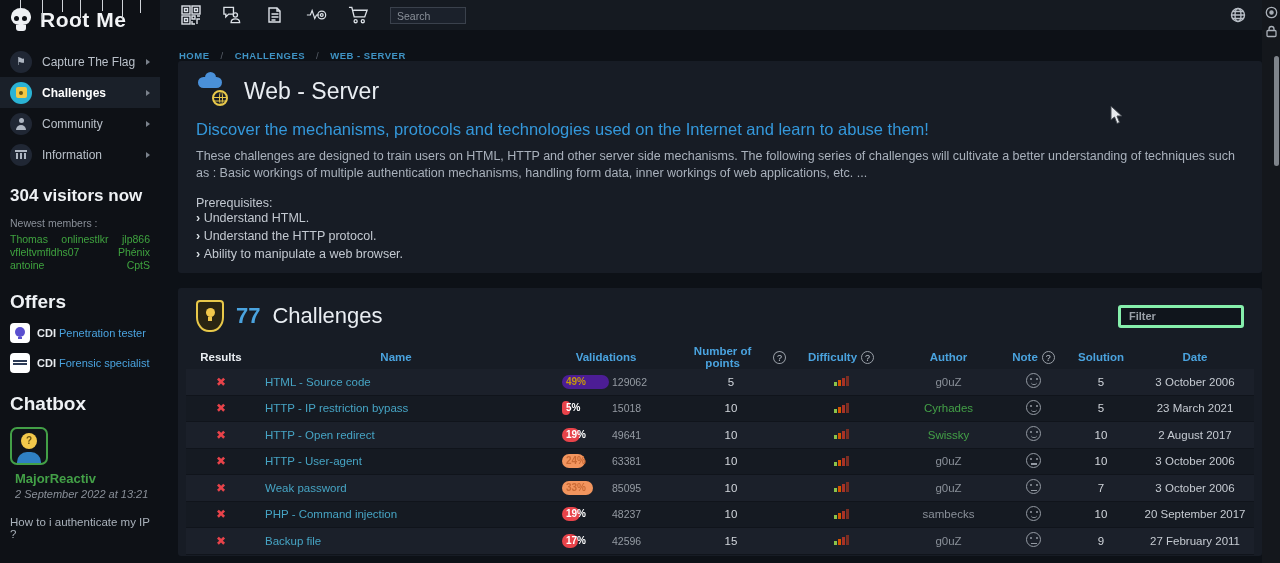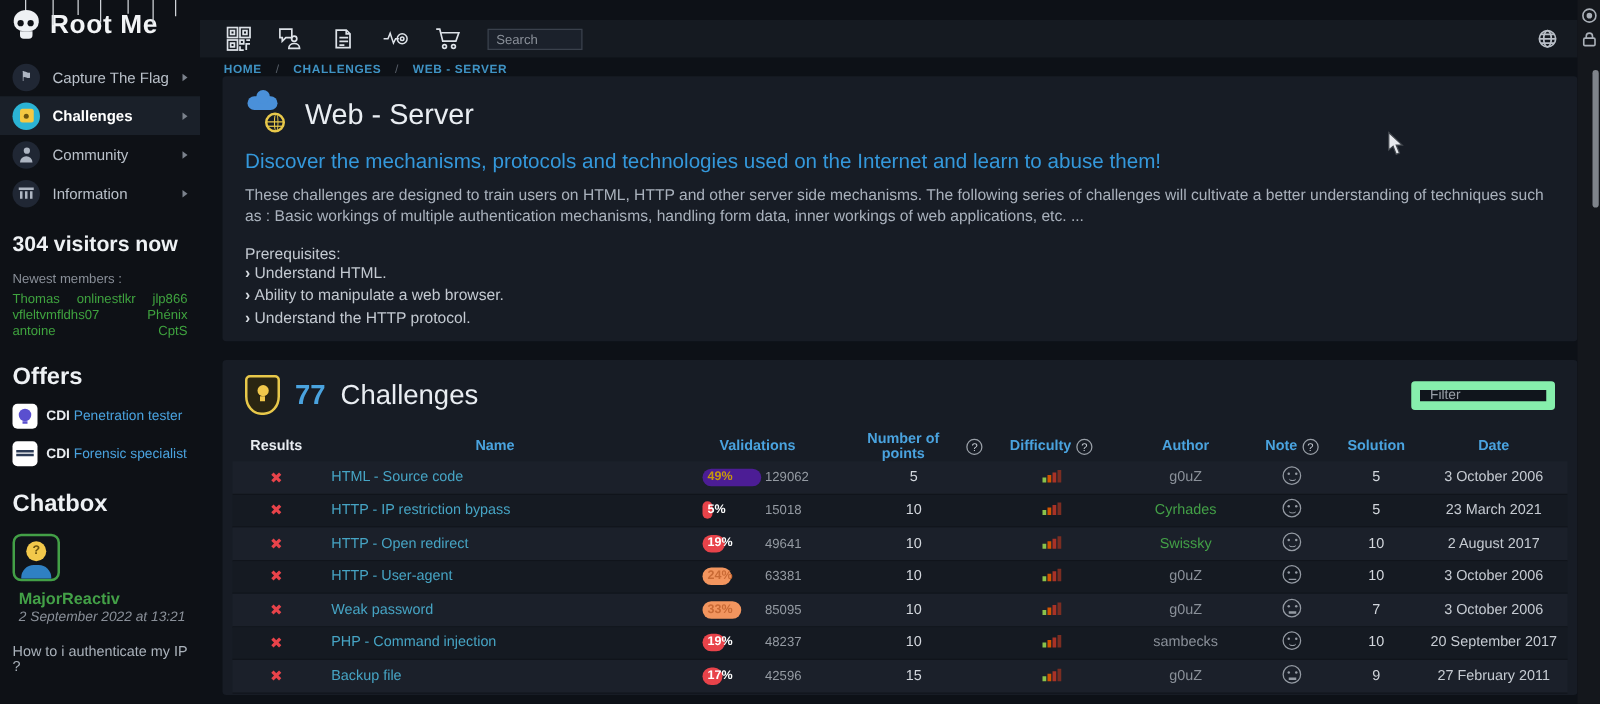--- a/index.html
+++ b/index.html
@@ -50,21 +50,21 @@
 
   .avatar { width:38px; height:38px; border:2px solid #43a047; border-radius:7px; background:#10141a; margin-top:12px; position:relative; overflow:hidden; }
   .avatar .face { position:absolute; top:4px; left:9px; width:16px; height:16px; border-radius:50%; background:#f2c84b; color:#6b5410; font-size:10px; font-weight:700; text-align:center; line-height:16px; }
   .avatar .body { position:absolute; bottom:0; left:5px; width:24px; height:11px; border-radius:10px 10px 0 0; background:#2f80c3; }
   .chat-user { color:#43a047; font-weight:700; font-size:13px; margin-top:6px; padding-left:5px; cursor:pointer; }
   .chat-date { color:#8a9099; font-style:italic; font-size:11px; margin-top:2px; padding-left:5px; }
   .chat-msg { color:#aab2bb; font-size:11.5px; margin-top:16px; }
   .chat-sys { margin-top:22px; color:#99a0a8; font-size:11.5px; line-height:1.6; }
 
   
-  .topbar { position:absolute; left:160px; top:16px; right:18px; height:30px; background:#151a21; display:flex; align-items:center; gap:21px; padding-left:20px; z-index:4; }
+  .topbar { position:absolute; left:160px; top:0; right:18px; height:30px; background:#151a21; display:flex; align-items:center; gap:21px; padding-left:20px; z-index:4; }
   .tb-ico { width:21px; height:21px; display:flex; align-items:center; justify-content:center; cursor:pointer; }
   .tb-ico svg { stroke:#dde2e8; fill:none; stroke-width:1.4; }
   .search-box input { width:76px; height:17px; background:#1b212b; border:1px solid #3a414c; color:#cfd4da; font-size:10.5px; padding:0 6px; font-family:inherit; }
   .search-box input::placeholder { color:#8a9099; }
   .globe { margin-left:auto; margin-right:14px; }
   .globe svg { stroke:#b9bfc7; }
 
   
   .rail { position:absolute; right:0; top:0; width:18px; height:563px; background:#14171c; z-index:6; }
   .rail-ico { width:14px; height:14px; margin:5px auto 0; display:flex; align-items:center; justify-content:center; cursor:pointer; }
@@ -94,21 +94,21 @@
   .prereq li::before { content:"\203A\00a0"; color:#d7dce2; font-weight:700; }
 
   .panel2 { margin-top:15px; padding:12px 18px 0; height:268px; }
   .ch-header { display:flex; align-items:center; gap:12px; }
   .shield { width:28px; height:32px; background:#2a2512; border:2px solid #e8c84a; border-radius:4px 4px 46% 46%; position:relative; flex:0 0 28px; }
   .shield::before { content:""; position:absolute; left:7.5px; top:6px; width:9px; height:9px; border-radius:50%; background:#f2c84b; }
   .shield::after { content:""; position:absolute; left:10px; top:15px; width:4px; height:4px; background:#f2c84b; }
   .ch-count { color:#4aa3df; font-size:22px; font-weight:600; }
   .ch-title { color:#e9edf2; font-size:22px; font-weight:400; }
   .filter-box { margin-left:auto; }
-  .filter-box input { width:115px; height:23px; background:#10151c; border:7px solid #86efac; border-radius:3px; color:#cfd4da; font-size:11px; padding:0 8px; font-family:inherit; }
+  .filter-box input { width:126px; height:23px; background:#10151c; border:3px solid #86efac; border-radius:3px; color:#cfd4da; font-size:11px; padding:0 8px; font-family:inherit;font-weight:bold; }
   .filter-box input::placeholder { color:#9aa0a8; }
 
   .table { margin:13px -18px 0; padding:0 8px; }
   .thead, .trow { display:grid; grid-template-columns:70px 280px 60px 80px 110px 110px 105px 65px 70px 1fr; align-items:center; }
   .thead { height:24px; font-size:11.5px; font-weight:700; color:#4aa3df; }
   .thead .hc { text-align:center; display:flex; align-items:center; justify-content:center; gap:4px; }
   .thead .hc.results { color:#e9edf2; }
   .help { display:inline-block; width:13px; height:13px; border:1px solid #9aa0a8; border-radius:50%; color:#c3c9d1; font-size:9px; font-weight:400; line-height:12px; text-align:center; cursor:pointer; }
   .trow { height:26.5px; font-size:11.5px; border-bottom:1px solid #10141b; }
   .trow:nth-child(odd) { background:#1b202a; }
@@ -315,22 +315,22 @@
         <span class="cloud"></span>
           <span class="globe2"></span>
       </span>
       <h1 class="page-title">Web - Server</h1>
     </div>
     <div class="subtitle">Discover the mechanisms, protocols and technologies used on the Internet and learn to abuse them!</div>
     <div class="desc">These challenges are designed to train users on HTML, HTTP and other server side mechanisms. The following series of challenges will cultivate a better understanding of techniques such as : Basic workings of multiple authentication mechanisms, handling form data, inner workings of web applications, etc. ...</div>
     <div class="prereq-label">Prerequisites:</div>
     <ul class="prereq">
       <li>Understand HTML.</li>
+      <li>Understand the HTTP protocol.</li>
       <li>Ability to manipulate a web browser.</li>
-      <li>Understand the HTTP protocol.</li>
     </ul>
   </div>
 
   <div class="panel panel2">
     <div class="ch-header">
       <span class="shield"></span>
       <span class="ch-count">77</span>
       <span class="ch-title">Challenges</span>
       <span class="filter-box">
         <input type="text" placeholder="Filter" style="">

